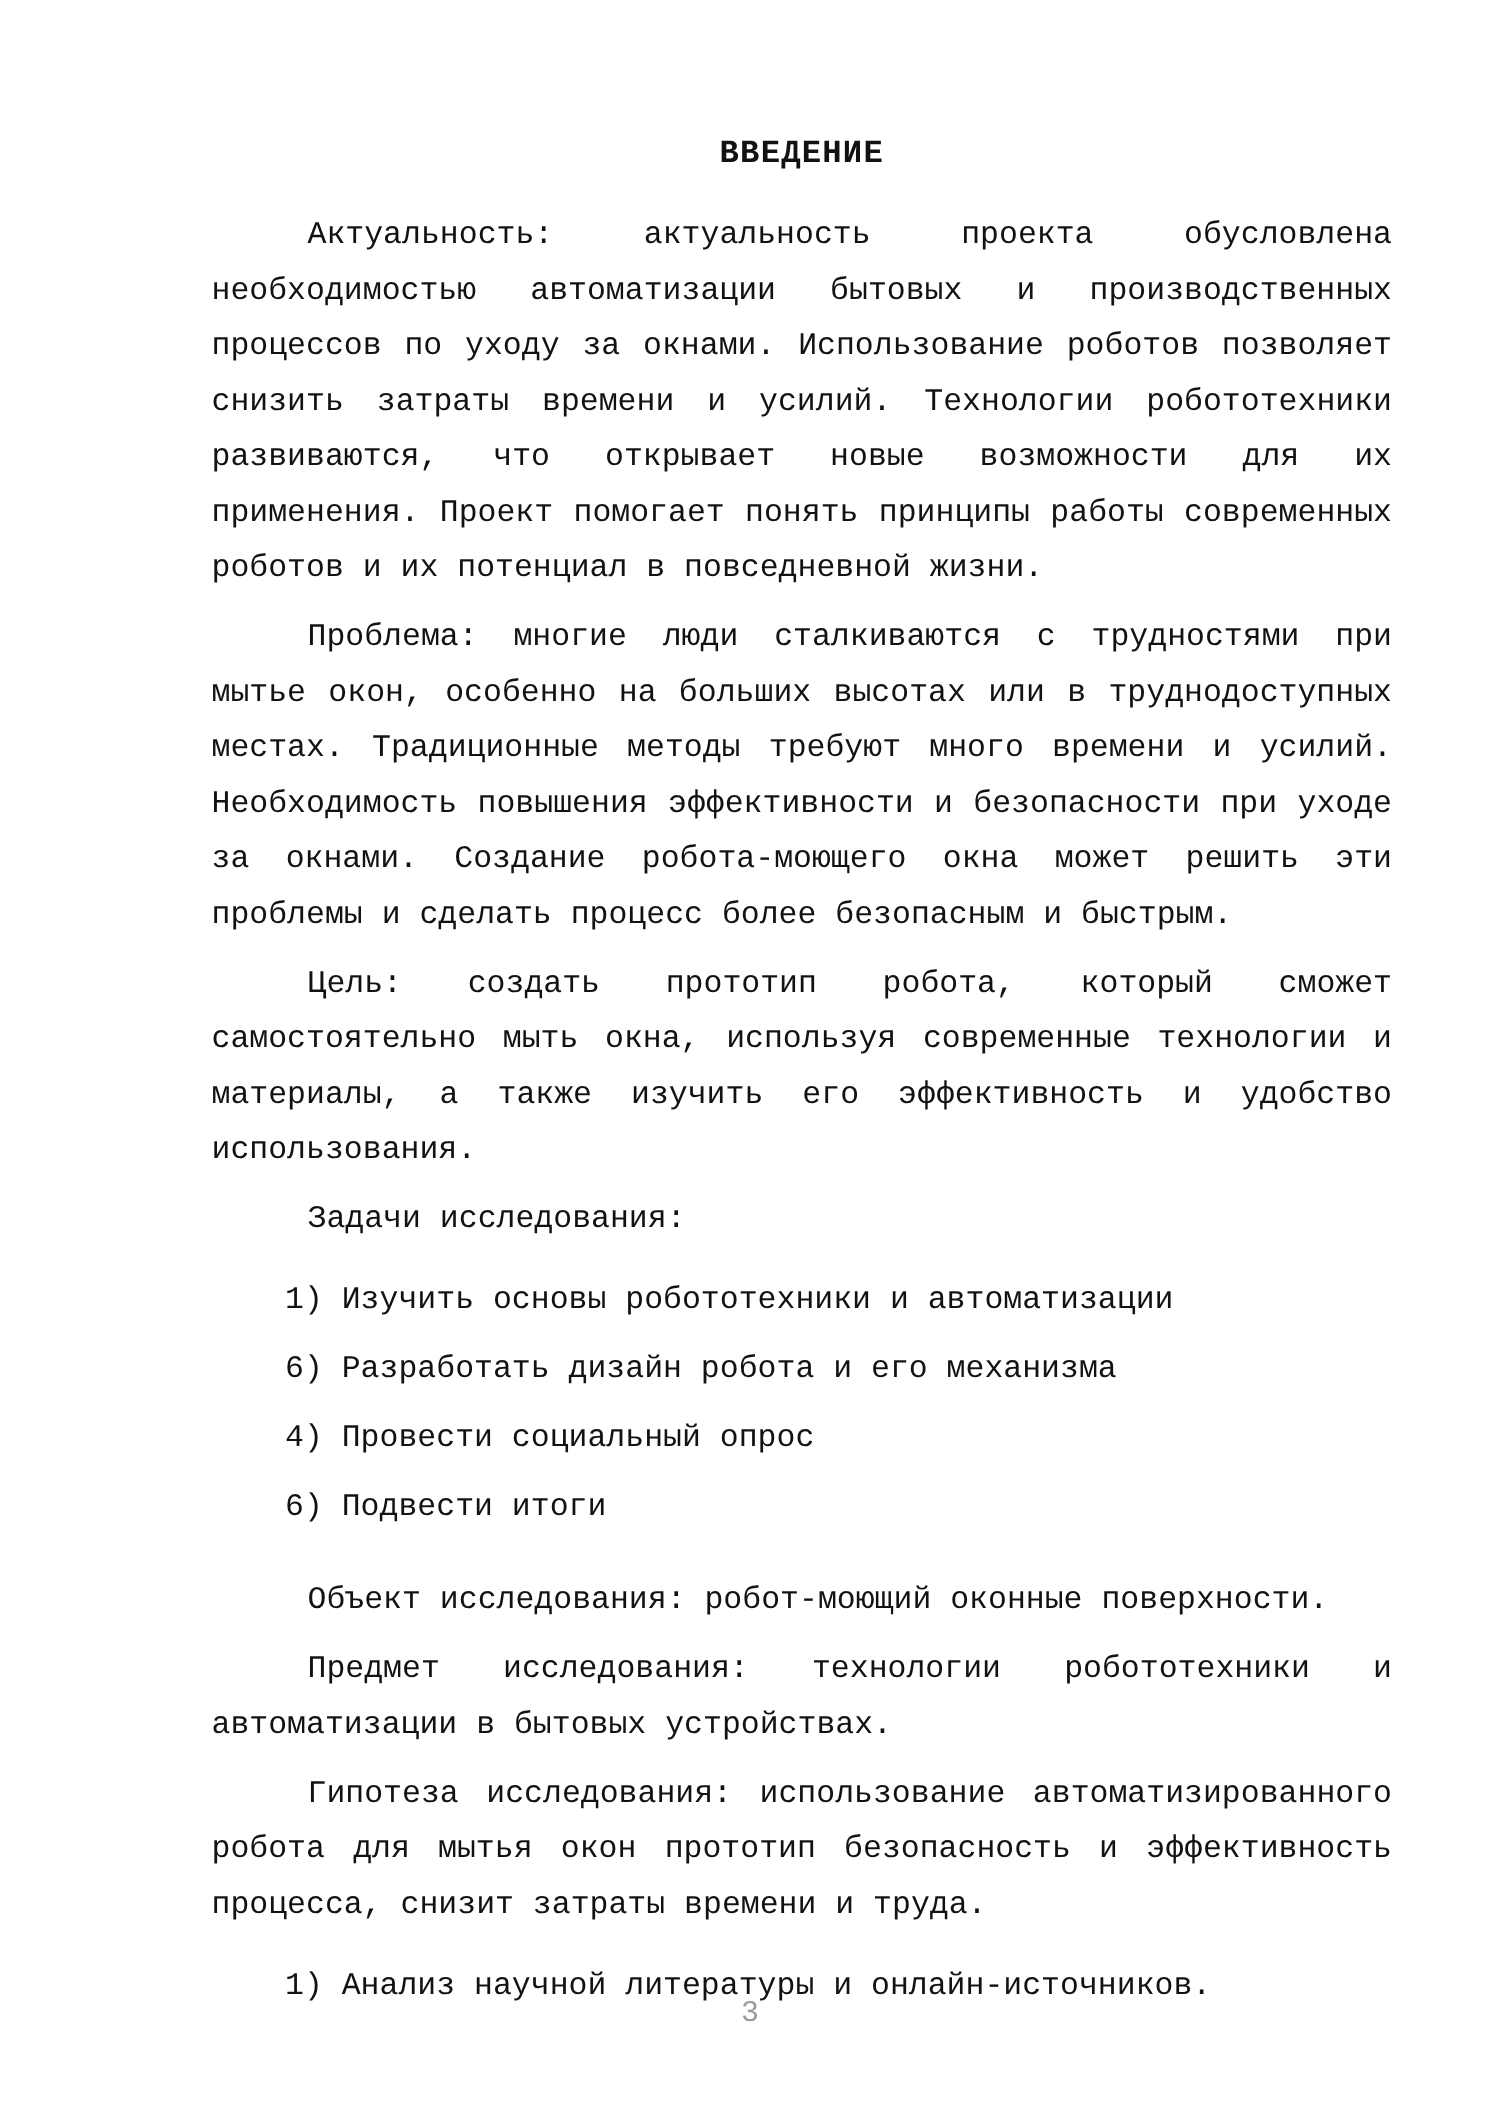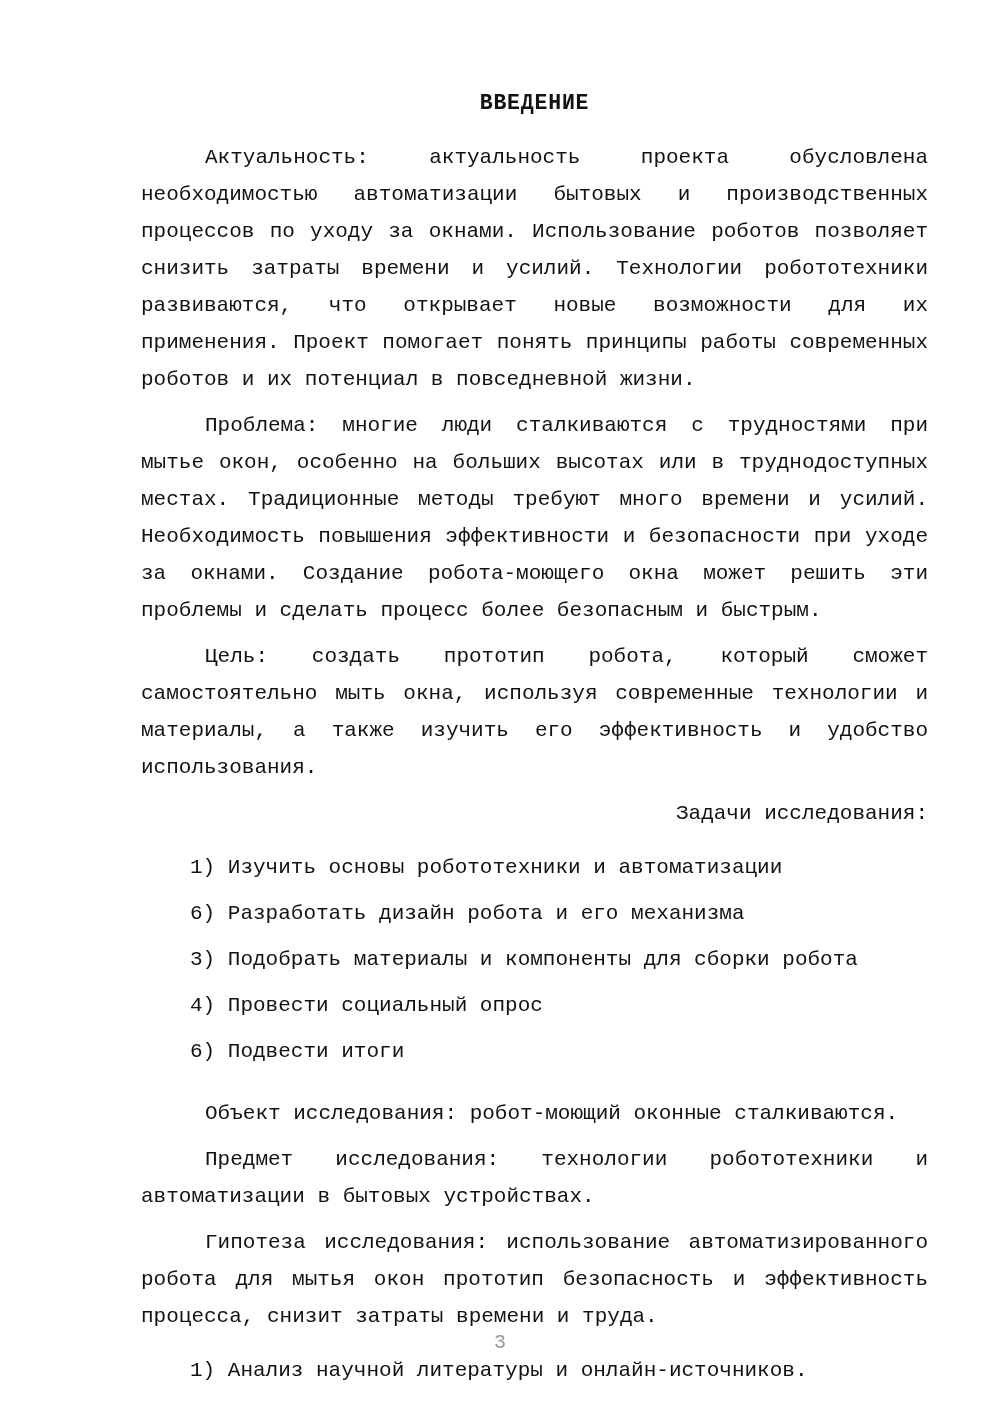--- a/index.html
+++ b/index.html
@@ -35,21 +35,21 @@
     line-height: 37px;
     text-align: justify;
     text-justify: inter-word;
     text-indent: 64px;
     margin: 0 0 9px 0;
     hyphens: none;
   }
   .heading-line {
     font-size: 21px;
     line-height: 37px;
-    text-align: right;
+    text-align: left;
     text-indent: 64px;
     margin: 0 0 9px 0;
   }
   .list {
     list-style: none;
     margin: 17px;
     padding: 0;
   }
   .list-item {
     font-size: 21px;
@@ -86,28 +86,27 @@
 
     <p class="para">Проблема: многие люди сталкиваются с трудностями при мытье окон, особенно на больших высотах или в труднодоступных местах. Традиционные методы требуют много времени и усилий. Необходимость повышения эффективности и безопасности при уходе за окнами. Создание робота-моющего окна может решить эти проблемы и сделать процесс более безопасным и быстрым.</p>
 
     <p class="para">Цель: создать прототип робота, который сможет самостоятельно мыть окна, используя современные технологии и материалы, а также изучить его эффективность и удобство использования.</p>
 
     <p class="heading-line">Задачи исследования:</p>
 
     <ul class="list">
       <li class="list-item">1) Изучить основы робототехники и автоматизации</li>
       <li class="list-item">6) Разработать дизайн робота и его механизма</li>
-      <li class="list-item">3) Подобрать материалы и компоненты для сборки робота</li>
       <li class="list-item">4) Провести социальный опрос</li>
       <li class="list-item">6) Подвести итоги</li>
     </ul>
 
     <div class="gap-after-list"></div>
 
-    <p class="para">Объект исследования: робот-моющий оконные сталкиваются.</p>
+    <p class="para">Объект исследования: робот-моющий оконные поверхности.</p>
 
     <p class="para">Предмет исследования: технологии робототехники и автоматизации в бытовых устройствах.</p>
 
     <p class="para">Гипотеза исследования: использование автоматизированного робота для мытья окон прототип безопасность и эффективность процесса, снизит затраты времени и труда.</p>
 
 
     <ul class="list">
       <li class="list-item">1) Анализ научной литературы и онлайн-источников.</li>
     </ul>
 

